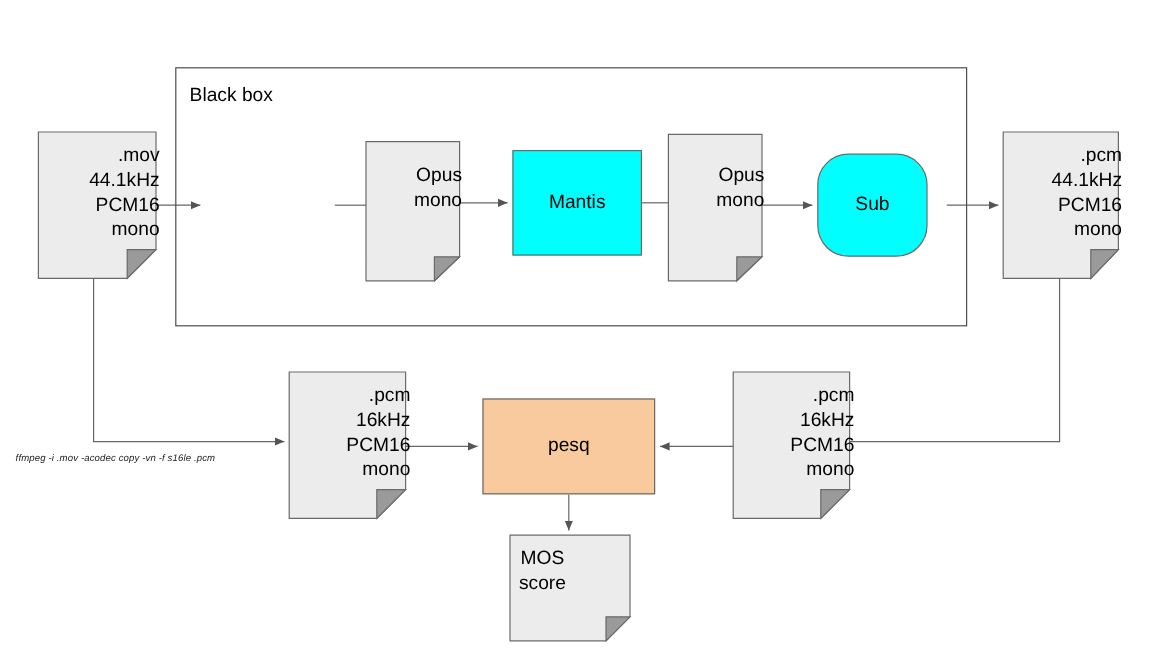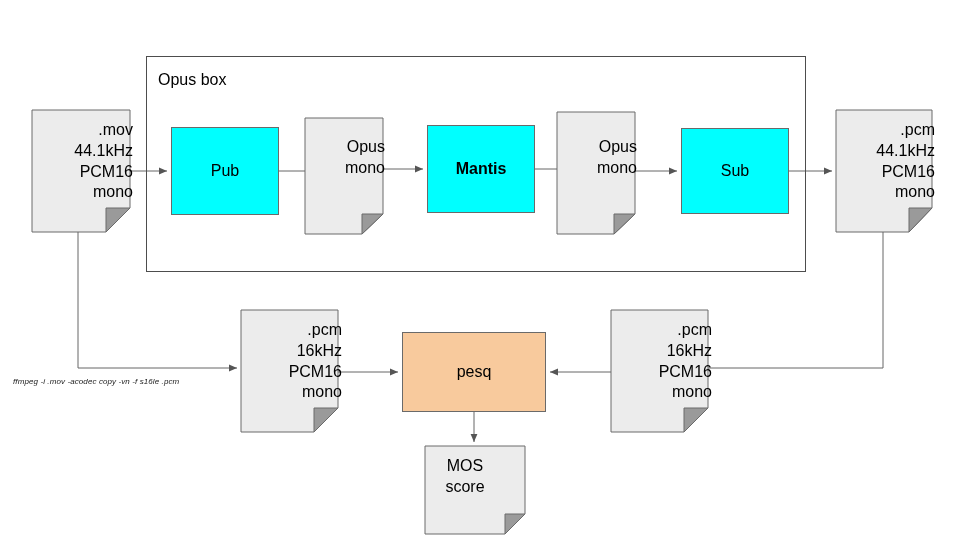--- a/index.html
+++ b/index.html
@@ -124,31 +124,28 @@
     <path d="M338,372 H398" stroke="#666666" stroke-width="1" fill="none" marker-end="url(#arw)"></path>
 
     <path d="M883,232 V368 H708" stroke="#666666" stroke-width="1" fill="none"></path>
 
     <path d="M611,372 H550" stroke="#666666" stroke-width="1" fill="none" marker-end="url(#arw)"></path>
 
     <path d="M474,412 V442" stroke="#666666" stroke-width="1" fill="none" marker-end="url(#arw)"></path>
   </svg>
 
   <div class="groupbox" style="left:146px; top:56px; width:660px; height:216px;"></div>
-  <div class="group-label" style="left:158px; top:71px;">Opus box</div>
+  <div class="group-label" style="left:158px; top:71px;">Black box</div>
 
-  <div class="node proc" style="left:171px; top:127px; width:108px; height:88px; background:#00ffff;">
-    <span>Pub</span>
-  </div>
 
-  <div class="node proc" style="left:427px; top:125px; width:108px; height:88px; background:#00ffff;font-weight:bold;">
+  <div class="node proc" style="left:427px; top:125px; width:108px; height:88px; background:#00ffff;">
     <span>Mantis</span>
   </div>
 
-  <div class="node proc" style="left:681px; top:128px; width:108px; height:86px; background:#00ffff;">
+  <div class="node proc" style="left:681px; top:128px; width:92px; height:86px; background:#00ffff;border-radius:26px;">
     <span>Sub</span>
   </div>
 
   <div class="node proc" style="left:402px; top:332px; width:144px; height:80px; background:#f8ca9d;">
     <span>pesq</span>
   </div>
 
   <div class="doc-text left" style="left:41px; top:120px; width:92px;">.mov
 44.1kHz
 PCM16
@@ -168,18 +165,18 @@
   <div class="doc-text left" style="left:250px; top:320px; width:92px;">.pcm
 16kHz
 PCM16
 mono</div>
 
   <div class="doc-text left" style="left:620px; top:320px; width:92px;">.pcm
 16kHz
 PCM16
 mono</div>
 
-  <div class="doc-text center" style="left:415px; top:456px; width:100px; text-align:center;">MOS
+  <div class="doc-text center" style="left:402px; top:456px; width:100px; text-align:center;">MOS
 score</div>
 
   <div class="cmd-label" style="left:13px; top:377px;">ffmpeg  -i .mov -acodec copy -vn -f s16le .pcm</div>
 
 </div>
 
 </body></html>

